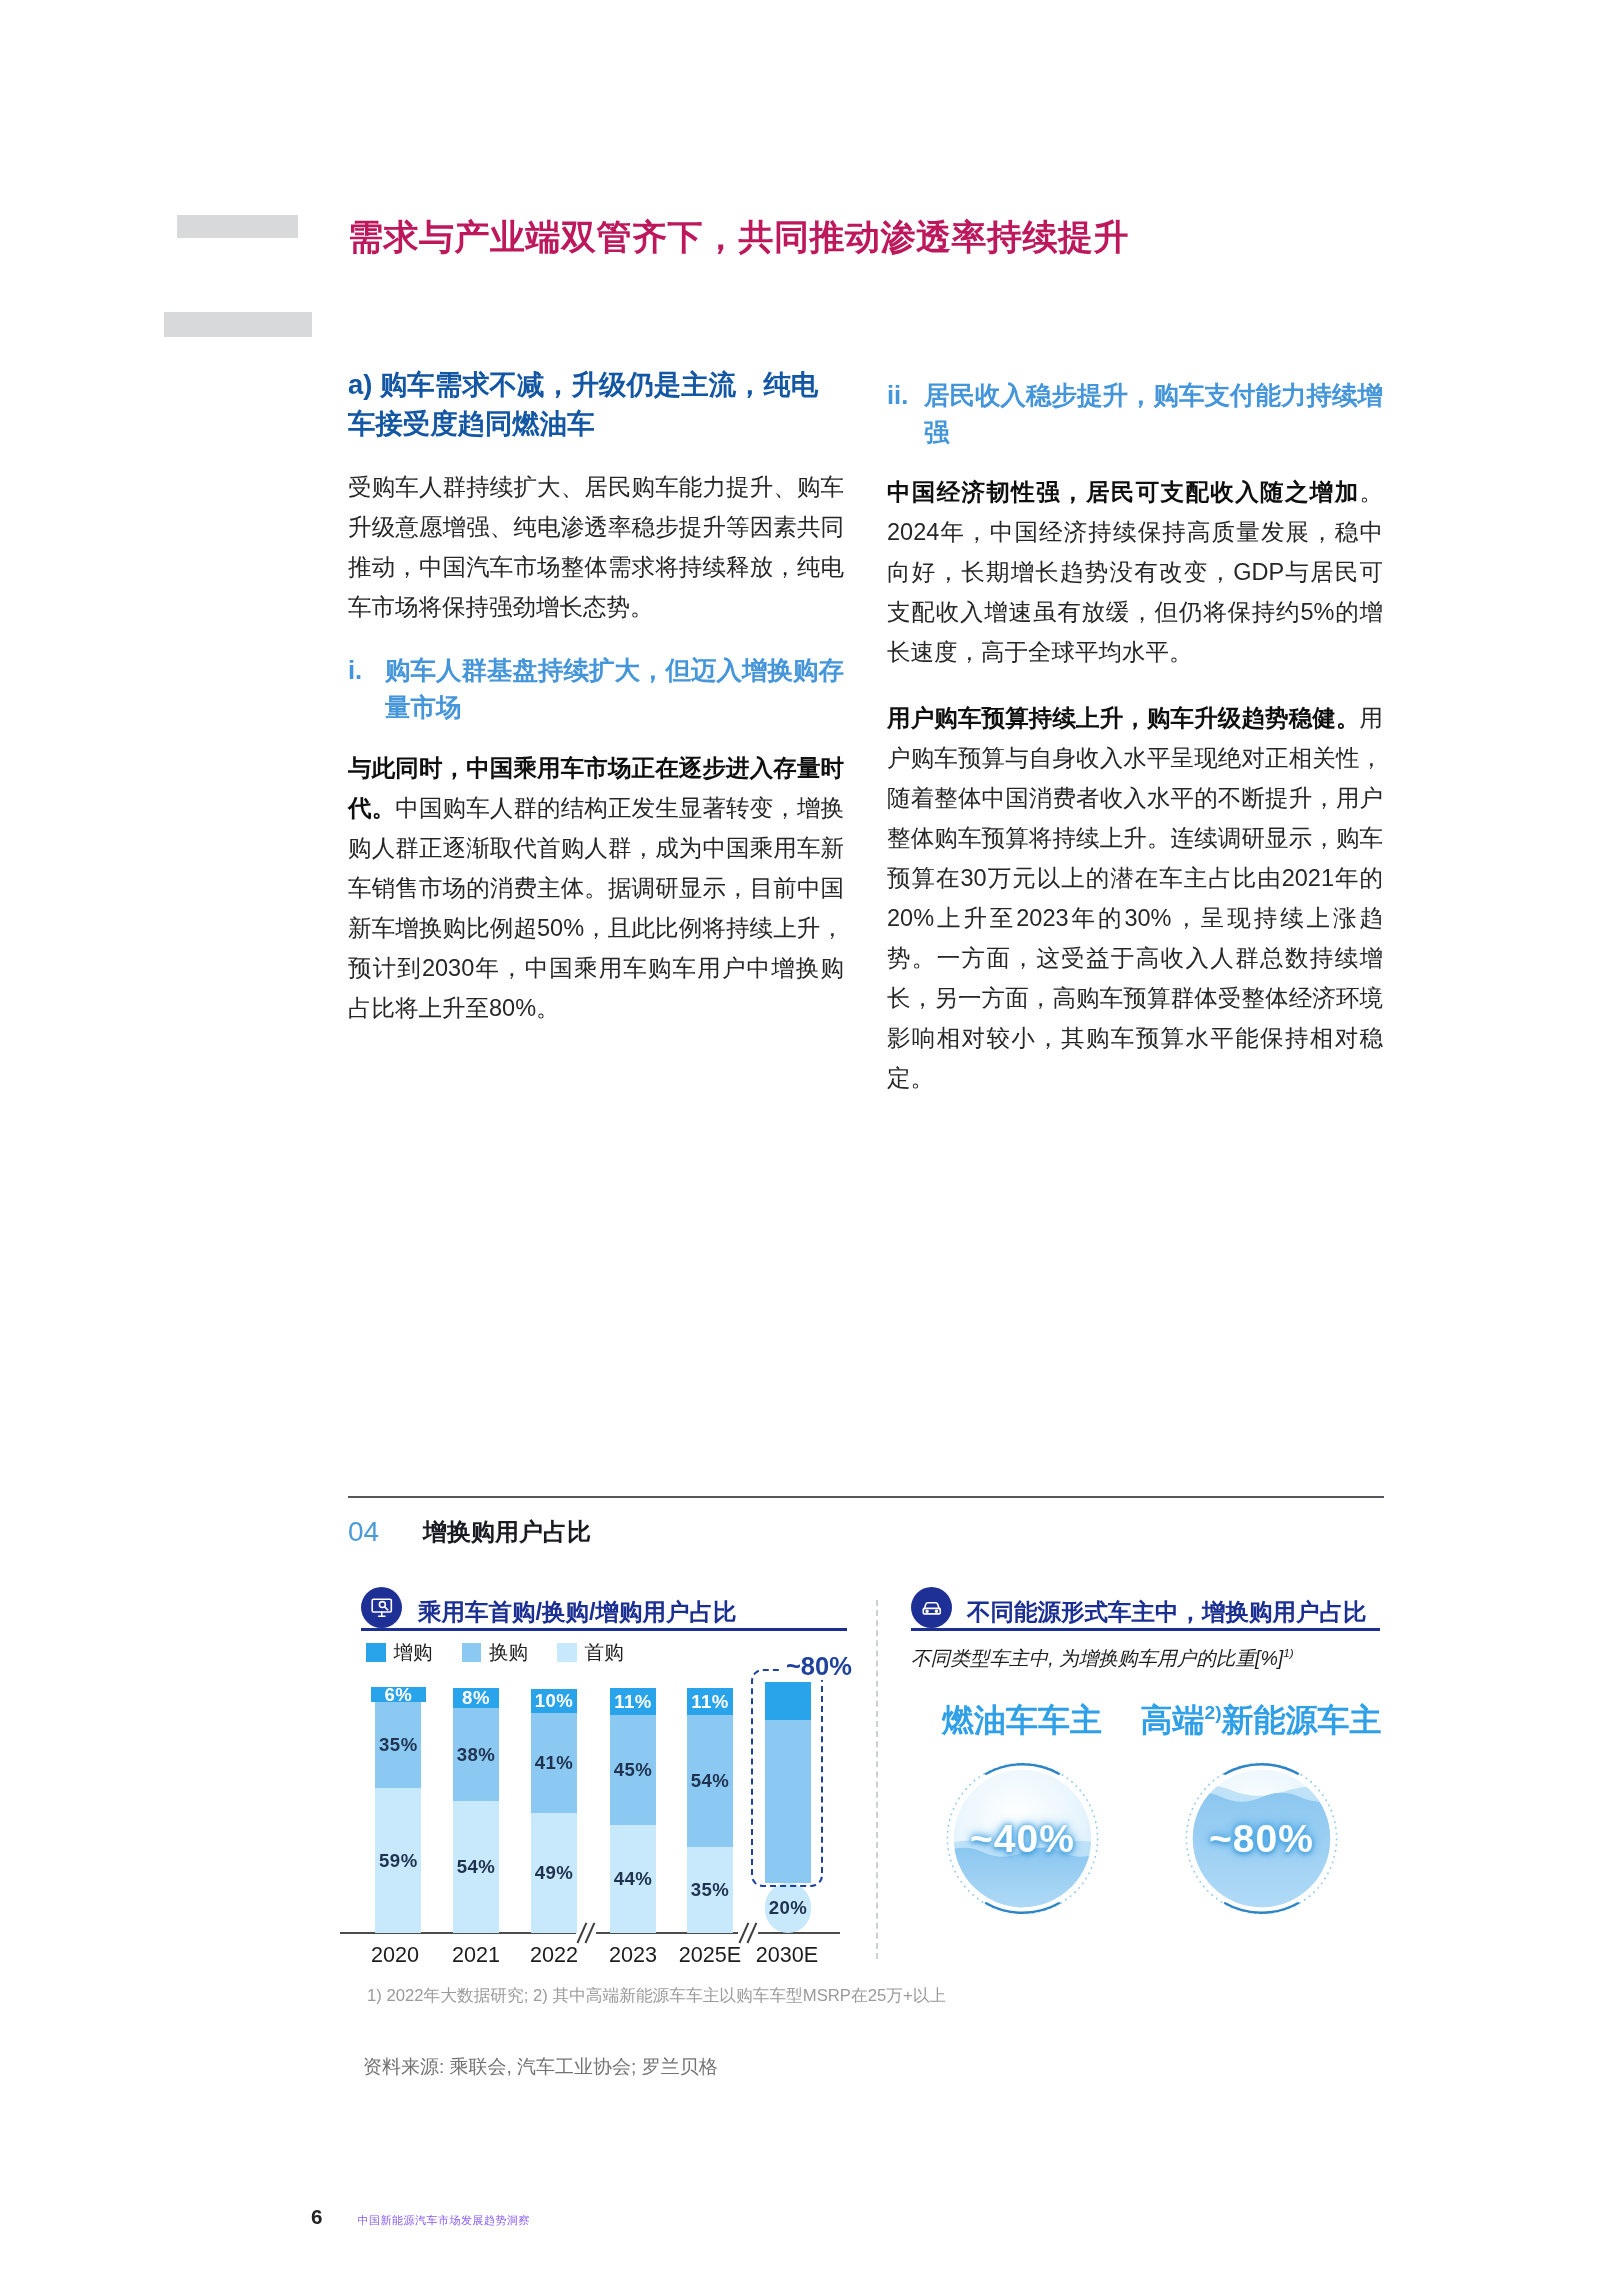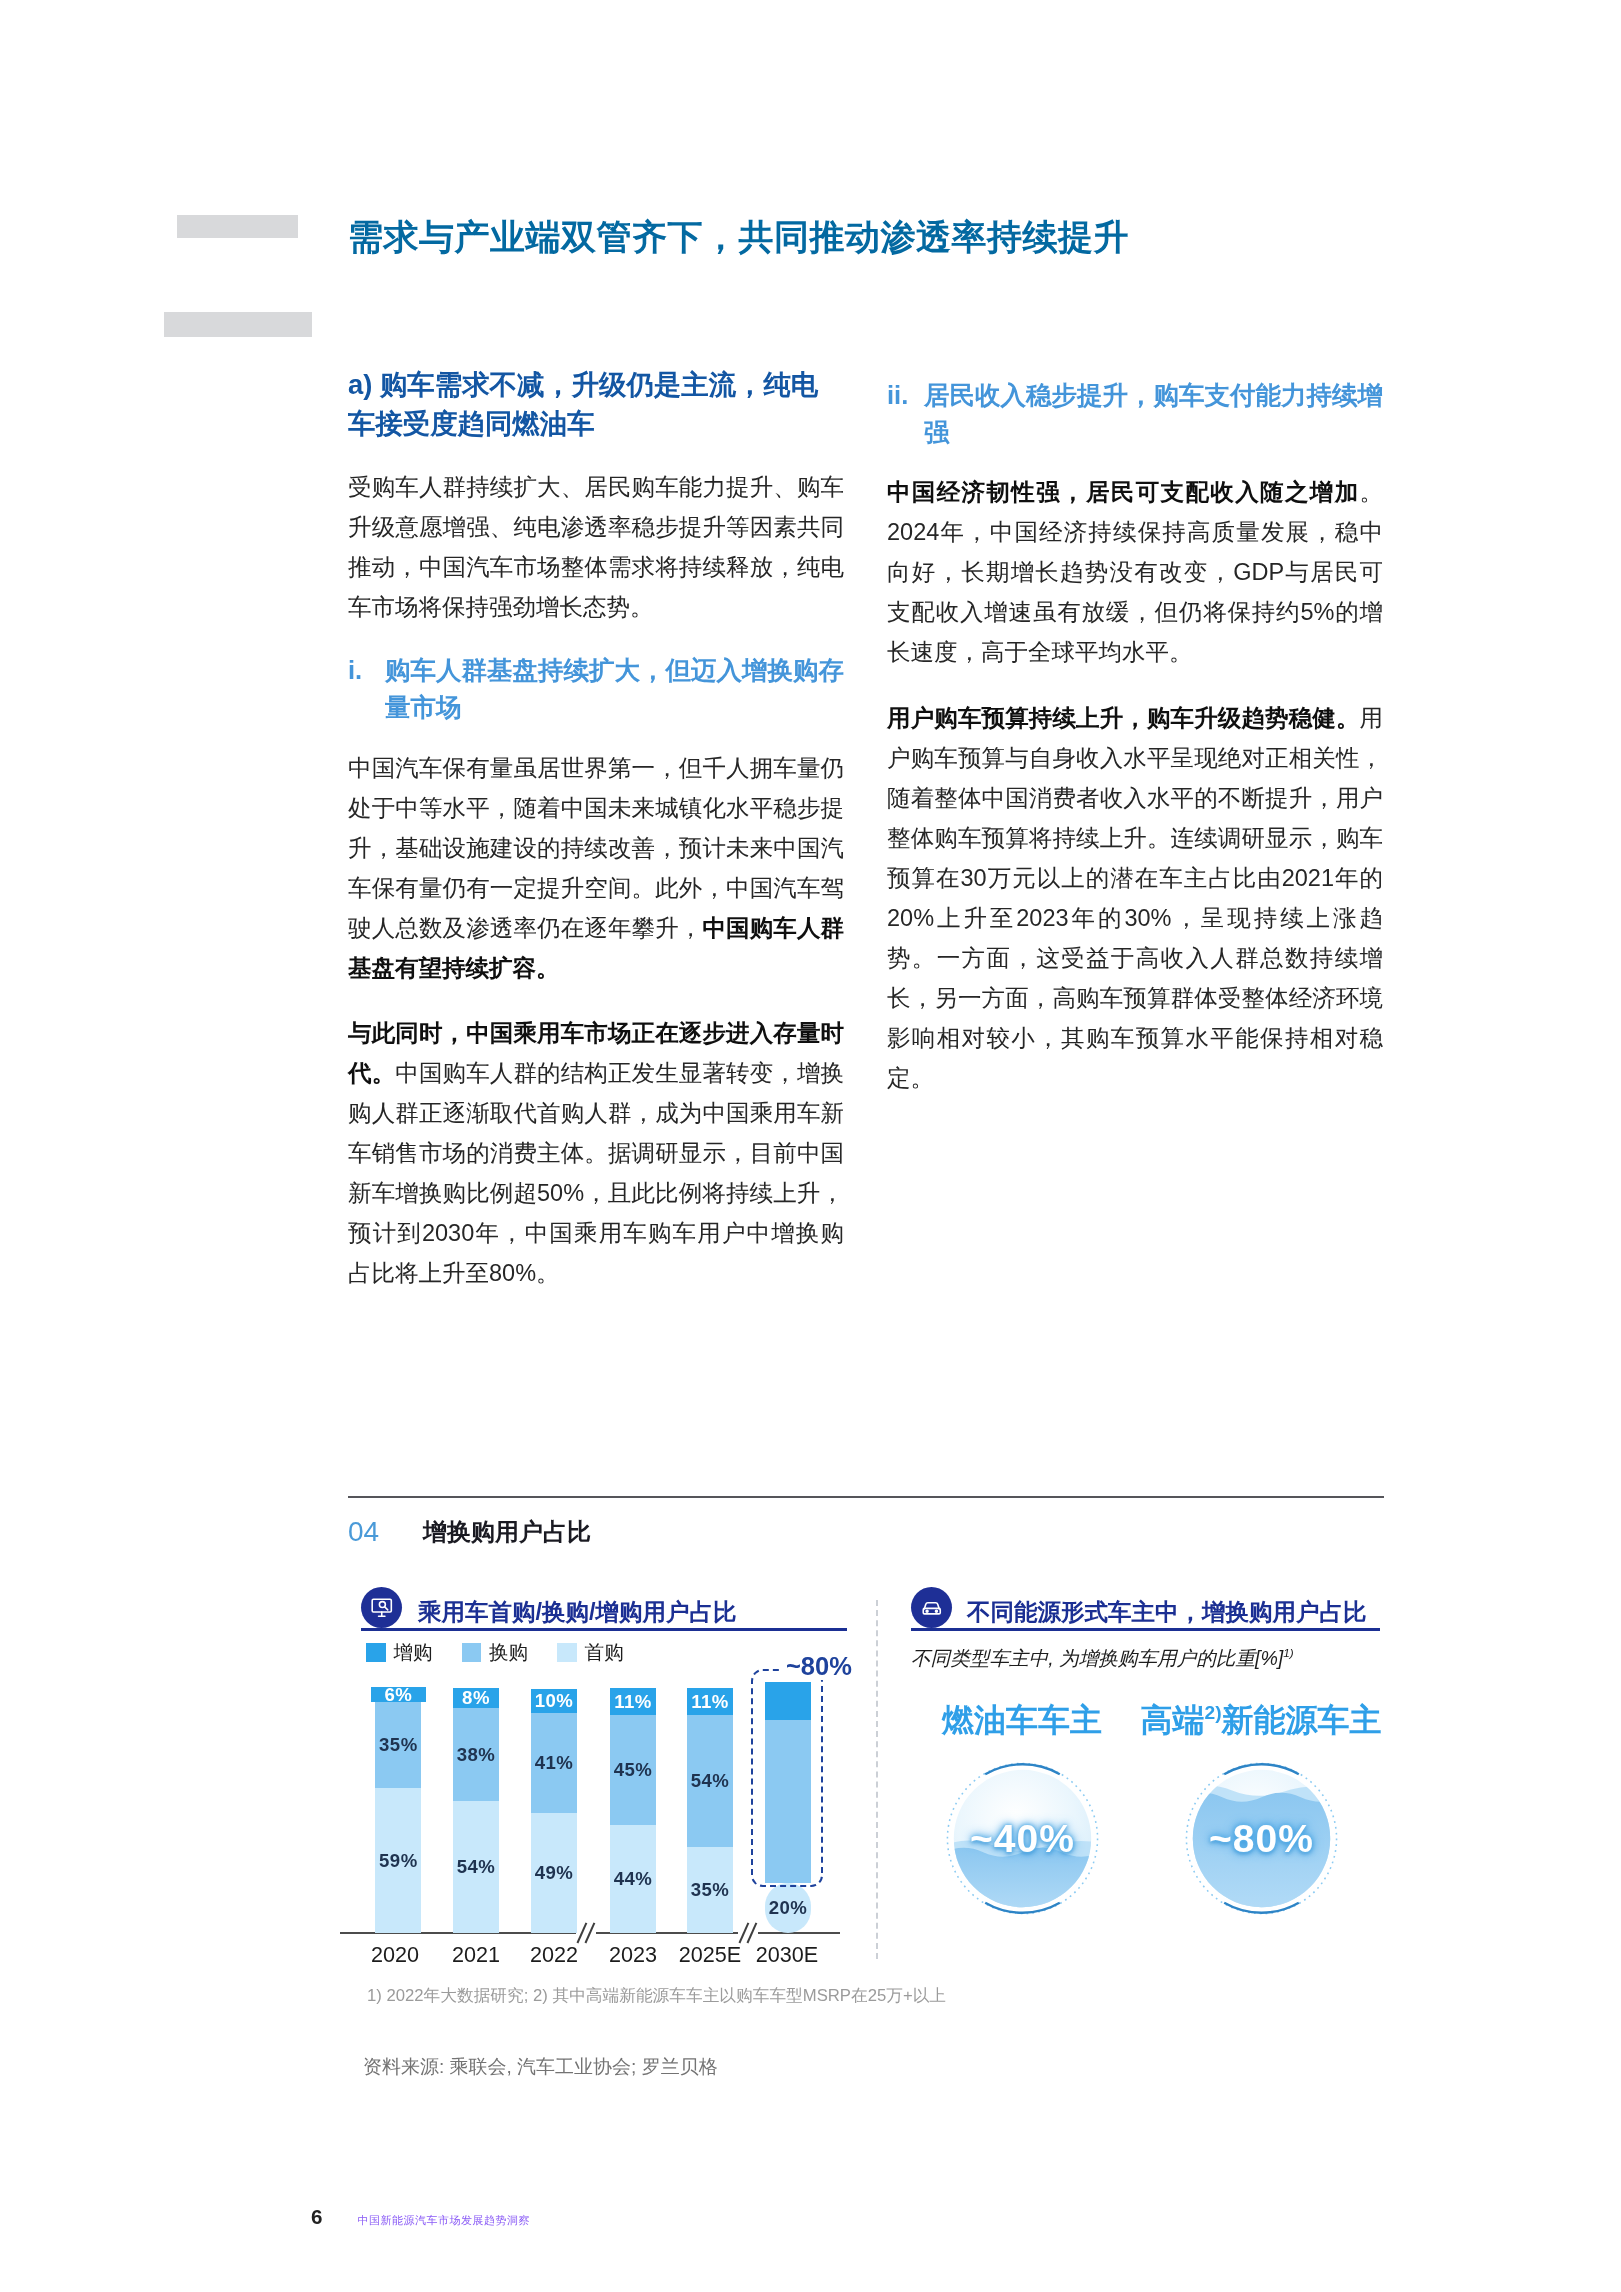--- a/index.html
+++ b/index.html
@@ -8,21 +8,21 @@
     font-family:"Liberation Sans","DejaVu Sans",sans-serif; overflow:hidden;
     margin:0 auto;
   }
   
   .deco-bar{position:absolute;background:#d8d9db;}
   .deco-bar.b1{left:177px;top:215px;width:121px;height:22.5px;}
   .deco-bar.b2{left:164px;top:312px;width:148px;height:24.5px;}
 
   .page-title{
     position:absolute;left:348px;top:215px;margin:0;
-    font-size:35px;font-weight:bold;color:#0369a1;letter-spacing:0.5px;line-height:43px;
+    font-size:35px;font-weight:bold;color:#be185d;letter-spacing:0.5px;line-height:43px;
   }
 
   
   .columns{
     position:absolute;left:348px;top:365px;width:1035px;
     display:grid;grid-template-columns:496px 496px;column-gap:43px;align-items:start;
   }
   .h-a{font-size:27.4px;line-height:39px;font-weight:bold;color:#1356a3;margin:0 0 23.5px;}
   .h-i{font-size:25.5px;line-height:37px;font-weight:bold;color:#4495da;margin:11.8px 0 21.6px;position:relative;padding-left:37px;}
   .h-i .marker{position:absolute;left:0;}
@@ -100,21 +100,20 @@
   <div class="deco-bar b1"></div>
   <div class="deco-bar b2"></div>
 
   <h1 class="page-title">需求与产业端双管齐下，共同推动渗透率持续提升</h1>
 
   <div class="columns">
     <div id="col-left" class="col">
         <div class="h-a">a) 购车需求不减，升级仍是主流，纯电车接受度趋同燃油车</div>
         <div class="para"><span>受购车人群持续扩大、居民购车能力提升、购车升级意愿增强、纯电渗透率稳步提升等因素共同推动，中国汽车市场整体需求将持续释放，纯电车市场将保持强劲增长态势。</span></div>
         <div class="h-i"><span class="marker">i.</span><span>购车人群基盘持续扩大，但迈入增换购存量市场</span></div>
-        <div class="para"><span>中国汽车保有量虽居世界第一，但千人拥车量仍处于中等水平，随着中国未来城镇化水平稳步提升，基础设施建设的持续改善，预计未来中国汽车保有量仍有一定提升空间。此外，中国汽车驾驶人总数及渗透率仍在逐年攀升，</span><span class="bd">中国购车人群基盘有望持续扩容。</span></div>
         <div class="para"><span class="bd">与此同时，中国乘用车市场正在逐步进入存量时代。</span><span>中国购车人群的结构正发生显著转变，增换购人群正逐渐取代首购人群，成为中国乘用车新车销售市场的消费主体。据调研显示，目前中国新车增换购比例超50%，且此比例将持续上升，预计到2030年，中国乘用车购车用户中增换购占比将上升至80%。</span></div>
       </div>
     <div id="col-right" class="col">
         <div class="h-i"><span class="marker">ii.</span><span>居民收入稳步提升，购车支付能力持续增强</span></div>
         <div class="para"><span class="bd">中国经济韧性强，居民可支配收入随之增加</span><span>。2024年，中国经济持续保持高质量发展，稳中向好，长期增长趋势没有改变，GDP与居民可支配收入增速虽有放缓，但仍将保持约5%的增长速度，高于全球平均水平。</span></div>
         <div class="para"><span class="bd">用户购车预算持续上升，购车升级趋势稳健。</span><span>用户购车预算与自身收入水平呈现绝对正相关性，随着整体中国消费者收入水平的不断提升，用户整体购车预算将持续上升。连续调研显示，购车预算在30万元以上的潜在车主占比由2021年的20%上升至2023年的30%，呈现持续上涨趋势。一方面，这受益于高收入人群总数持续增长，另一方面，高购车预算群体受整体经济环境影响相对较小，其购车预算水平能保持相对稳定。</span></div>
       </div>
   </div>
 
   <div class="fig-rule"></div>

